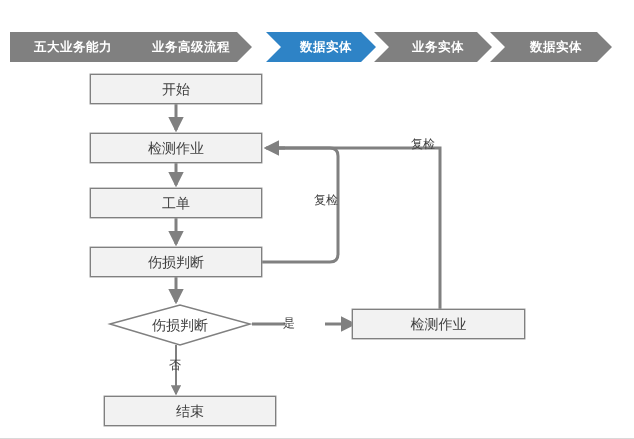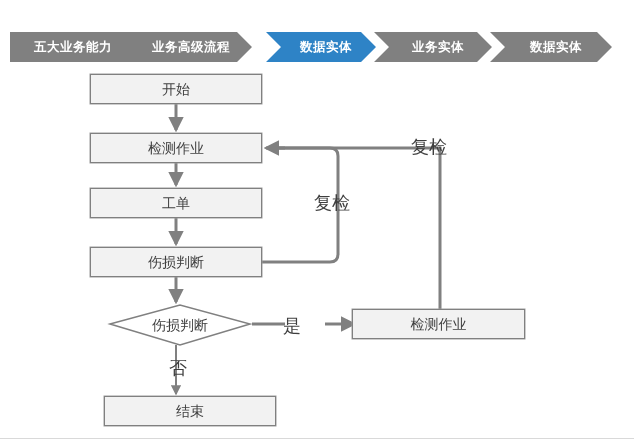--- a/index.html
+++ b/index.html
@@ -91,21 +91,21 @@
   }
   .diamond-label {
     position: relative;
     z-index: 2;
     font-size: 14px;
     color: #3f3f3f;
   }
 
   .edge-label {
     position: absolute;
-    font-size: 18px;
+    font-size: 12px;
     color: #3f3f3f;
     white-space: nowrap;
     line-height: 1;
   }
 </style>
 </head>
 <body>
 
 <div id="breadcrumb-bar">
   <div class="chevron inactive first" style="left:10px; width:126px;">

